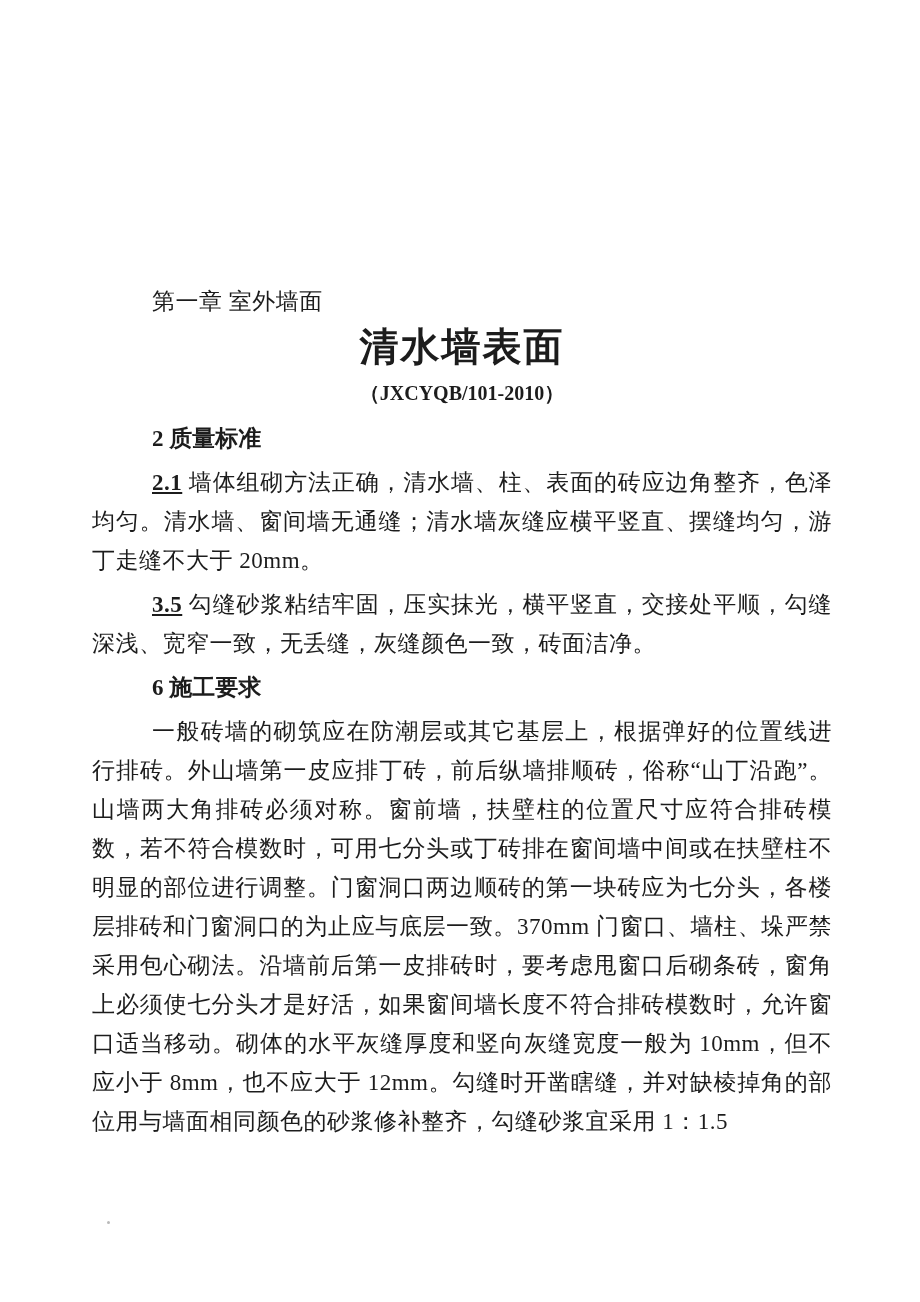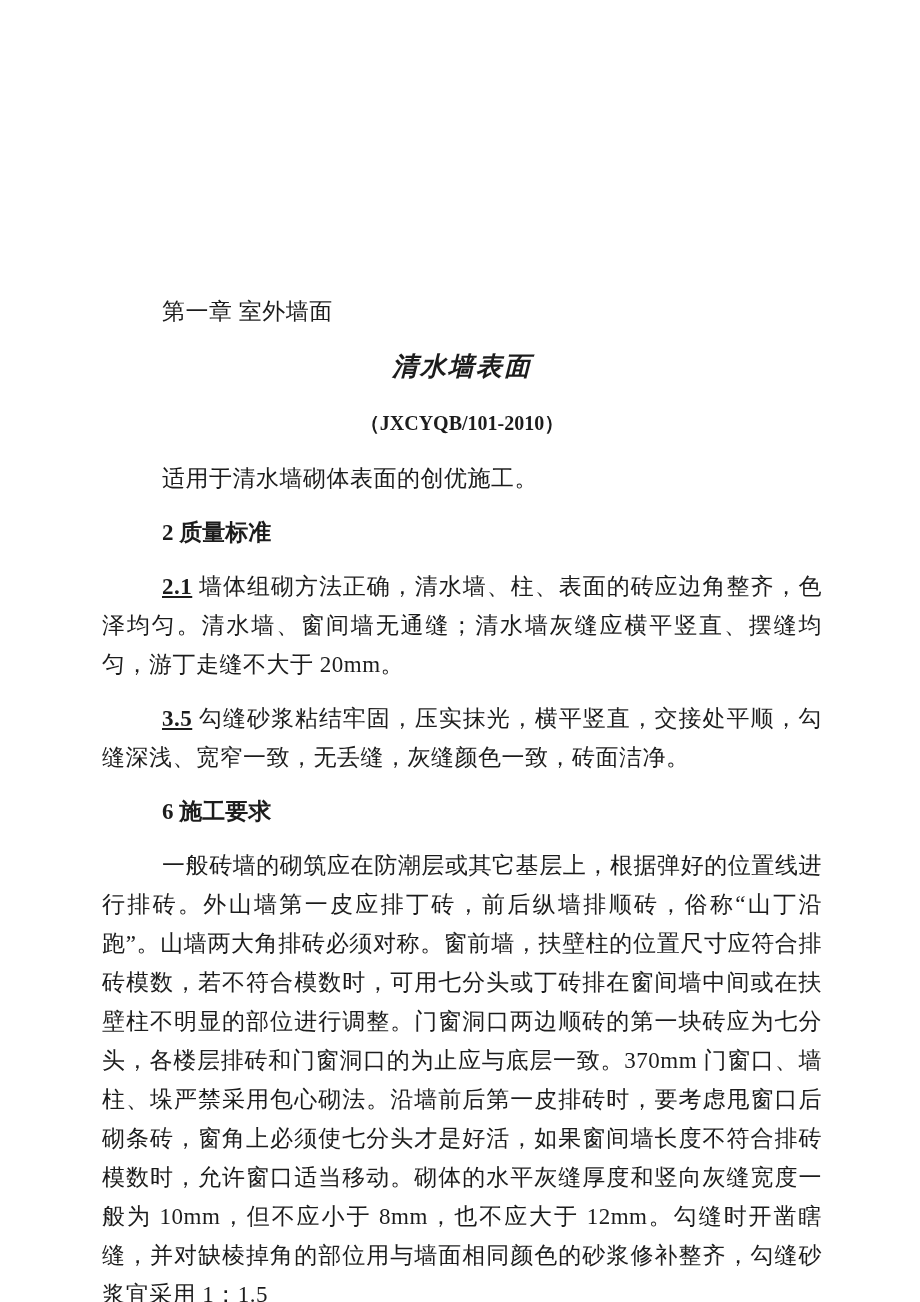--- a/index.html
+++ b/index.html
@@ -16,46 +16,45 @@
   }
   .page {
     box-sizing: border-box;
     width: 920px;
     height: 1302px;
     padding: 277px 83px 0 87px;
     position: relative;
     background: #ffffff;
   }
   p, h1, h2, h3 {
-    margin: 15px;
+    margin: 5px;
     padding: 0;
     font-weight: normal;
   }
   .body-line {
     font-size: 23px;
     line-height: 39px;
     text-align: justify;
     letter-spacing: 0.5px;
   }
   .indent {
     text-indent: 60px;
   }
   .sec-heading {
     font-size: 23px;
     line-height: 39px;
     font-weight: bold;
     text-indent: 60px;
   }
   .doc-title {
-    font-size: 26px;
+    font-size: 39px;
     line-height: 42px;
     font-weight: bold;
     text-align: center;
     letter-spacing: 2px;
-    font-style: italic;
   }
   .doc-subtitle {
     font-size: 20px;
     line-height: 41px;
     font-weight: bold;
     text-align: center;
   }
   .para-num {
     font-weight: bold;
     text-decoration: underline;
@@ -76,21 +75,20 @@
 <div class="page">
 
   <p class="body-line indent">第一章 室外墙面</p>
 
 
   <h1 class="doc-title">清水墙表面</h1>
 
   <h2 class="doc-subtitle">（JXCYQB/101-2010）</h2>
 
 
-  <p class="body-line indent">适用于清水墙砌体表面的创优施工。</p>
 
   <h3 class="sec-heading">2 质量标准</h3>
 
   <p class="body-line indent"><span class="para-num">2.1</span><span> 墙体组砌方法正确，清水墙、柱、表面的砖应边角整齐，色泽均匀。清水墙、窗间墙无通缝；清水墙灰缝应横平竖直、摆缝均匀，游丁走缝不大于 20mm。</span></p>
 
   <p class="body-line indent"><span class="para-num">3.5</span><span> 勾缝砂浆粘结牢固，压实抹光，横平竖直，交接处平顺，勾缝深浅、宽窄一致，无丢缝，灰缝颜色一致，砖面洁净。</span></p>
 
   <h3 class="sec-heading">6 施工要求</h3>
 
   <p class="body-line indent">一般砖墙的砌筑应在防潮层或其它基层上，根据弹好的位置线进行排砖。外山墙第一皮应排丁砖，前后纵墙排顺砖，俗称“山丁沿跑”。山墙两大角排砖必须对称。窗前墙，扶壁柱的位置尺寸应符合排砖模数，若不符合模数时，可用七分头或丁砖排在窗间墙中间或在扶壁柱不明显的部位进行调整。门窗洞口两边顺砖的第一块砖应为七分头，各楼层排砖和门窗洞口的为止应与底层一致。370mm 门窗口、墙柱、垛严禁采用包心砌法。沿墙前后第一皮排砖时，要考虑甩窗口后砌条砖，窗角上必须使七分头才是好活，如果窗间墙长度不符合排砖模数时，允许窗口适当移动。砌体的水平灰缝厚度和竖向灰缝宽度一般为 10mm，但不应小于 8mm，也不应大于 12mm。勾缝时开凿瞎缝，并对缺棱掉角的部位用与墙面相同颜色的砂浆修补整齐，勾缝砂浆宜采用 1：1.5</p>

